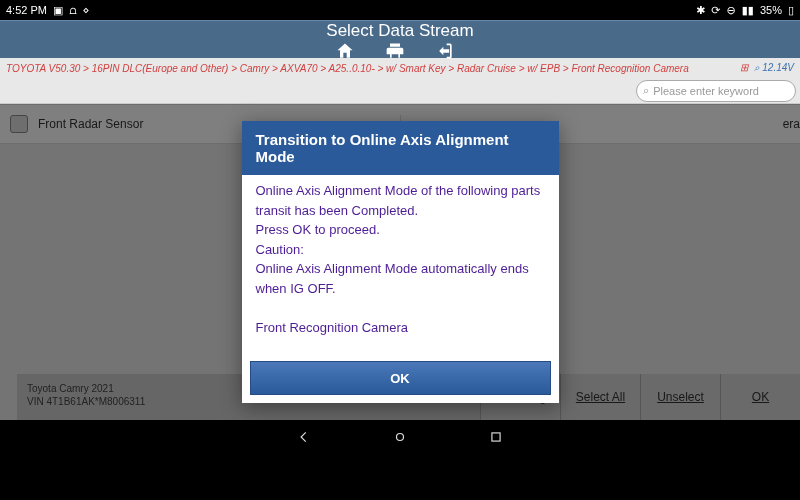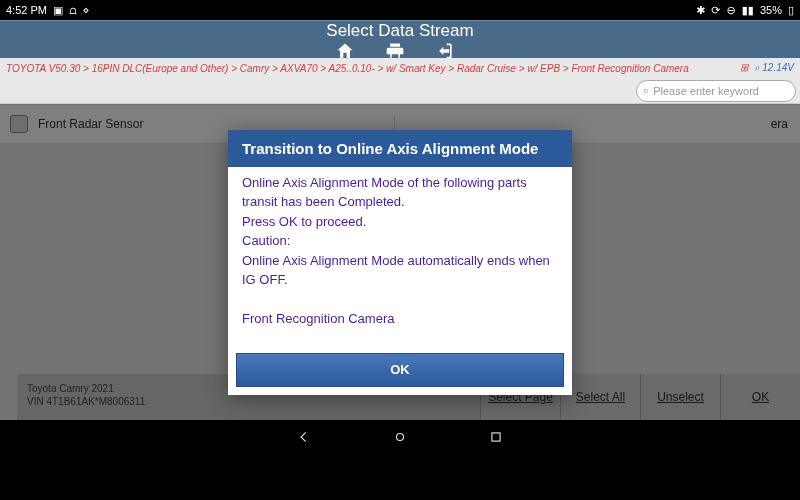--- a/index.html
+++ b/index.html
@@ -22,21 +22,21 @@
   .checkbox { width: 18px; height: 18px; border: 1px solid #888; border-radius: 3px; background: #ddd; }
   .pager { position: absolute; left: 0; right: 0; bottom: 50px; text-align: center; font-size: 13px; color: #333; }
   .pager .cur { color: #d04040; font-weight: bold; }
   .bottombar { position: absolute; left: 17px; right: 0; bottom: 0; height: 46px; background: #ccc; display: flex; align-items: stretch; }
   .vehinfo { flex: 1; font-size: 10px; color: #444; padding: 8px 10px; line-height: 1.3; }
   .botbtn { width: 80px; border-left: 1px solid #aaa; display: flex; align-items: center; justify-content: center; font-size: 12px; color: #333; background: #d4d4d4; text-decoration: underline; }
   .navbar { height: 34px; background: #000; display: flex; align-items: center; justify-content: center; gap: 80px; color: #ddd; }
   .nav-icon { width: 16px; height: 16px; display: inline-flex; align-items: center; justify-content: center; }
   
   .modal-overlay { position: absolute; inset: 0; background: rgba(0,0,0,0.5); display: flex; align-items: center; justify-content: center; z-index: 10; }
-  .modal { width: 344px; background: #fff; box-shadow: 0 4px 20px rgba(0,0,0,0.4); }
+  .modal { width: 317px; background: #fff; box-shadow: 0 4px 20px rgba(0,0,0,0.4); }
   .modal-header { background: #2a5a9a; color: #fff; font-size: 15px; font-weight: bold; padding: 10px 14px; }
   .modal-body { padding: 6px 14px 18px 14px; font-size: 13px; color: #4c1d95; line-height: 1.5; white-space: pre-line; }
   .modal-footer { display: flex; gap: 10px; padding: 6px 8px 8px 8px; }
   .mbtn { flex: 1; height: 34px; display: flex; align-items: center; justify-content: center; font-size: 13px; font-weight: bold; cursor: pointer; }
   .mbtn-cancel { background: linear-gradient(#fdfdfd,#e4e4e4); border: 1px solid #bbb; color: #222; }
   .mbtn-ok { background: linear-gradient(#4a78b8,#2a5a9a); border: 1px solid #254d84; color: #fff; }
 </style>
 </head>
 <body>
 
@@ -93,21 +93,21 @@
     <span>Please enter keyword</span>
   </div>
 </div>
 
 <div class="content">
   <div class="listrow">
     <div class="listcell">
       <span class="checkbox"></span>
       <span>Front Radar Sensor</span>
     </div>
-    <div class="listcell" style="justify-content:flex-end;padding-right:12px">
+    <div class="listcell" style="justify-content:flex-end;">
       <span>era</span>
     </div>
   </div>
 
   <div class="pager">
     <span class="cur">1</span> / <span>2</span>
   </div>
 
   <div class="bottombar">
     <div class="vehinfo">

